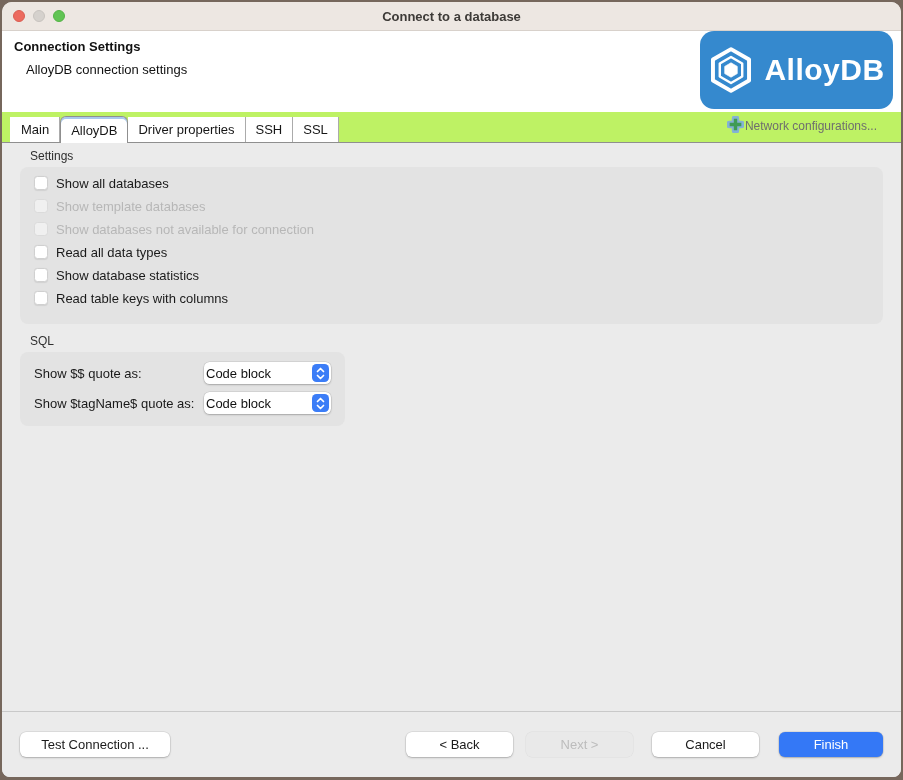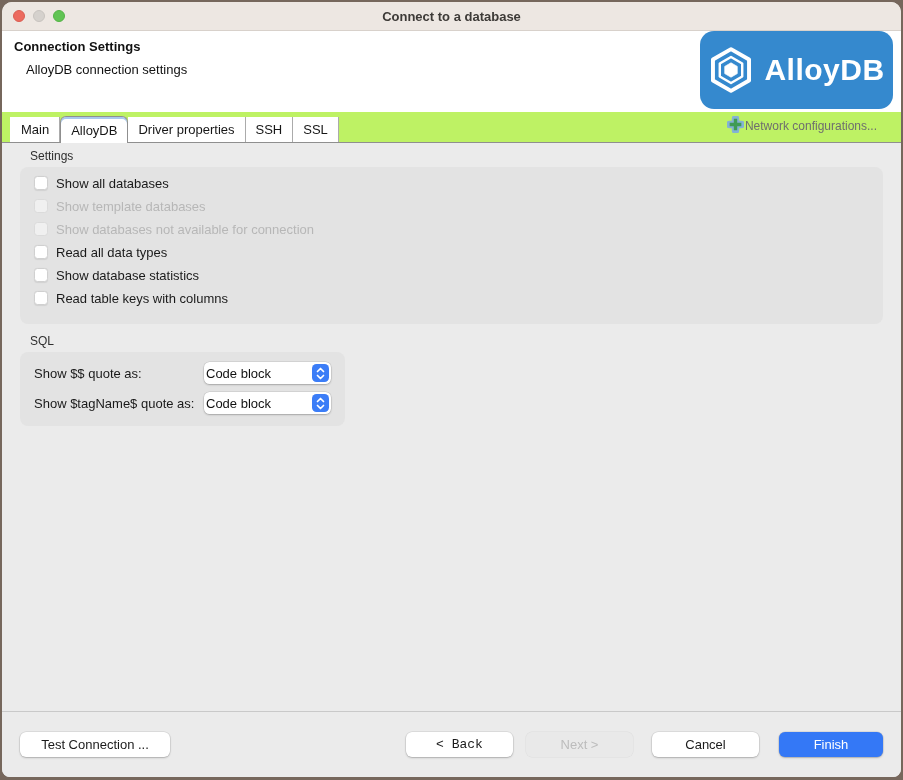--- a/index.html
+++ b/index.html
@@ -104,21 +104,21 @@
     height:25px; background:#ffffff; border:none; border-radius:6px;
     box-shadow:0 0 0 0.5px rgba(0,0,0,0.12), 0 1px 2px rgba(0,0,0,0.22);
     font-size:13px; color:#1a1a1a; font-family:"Liberation Sans", sans-serif;
     padding:0 14px; cursor:default;
   }
   .btn.test { width:150px; }
   .btn.back, .btn.next, .btn.cancel { width:107px; }
   .btn.finish { width:104px; background:#3478F6; color:#ffffff; }
   .btn.disabled { background:#e9e9e9; color:#bcbcbc; box-shadow:0 0 0 0.5px rgba(0,0,0,0.06); }
   .footer-right { margin-left:auto; display:flex; align-items:center; }
-  .btn.back { margin-right:13px;font-family:Liberation Mono, monospace; }
+  .btn.back { margin-right:13px; }
   .btn.next { margin-right:19px; }
   .btn.cancel { margin-right:20px; }
 </style>
 </head>
 <body>
 
 <div class="window">
 
   <div class="titlebar">
     <div class="traffic">

